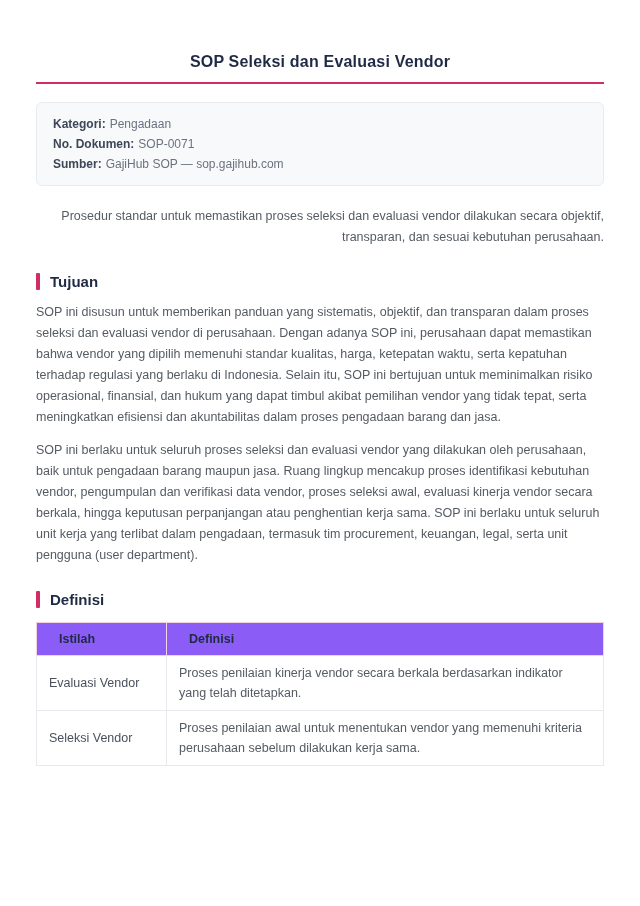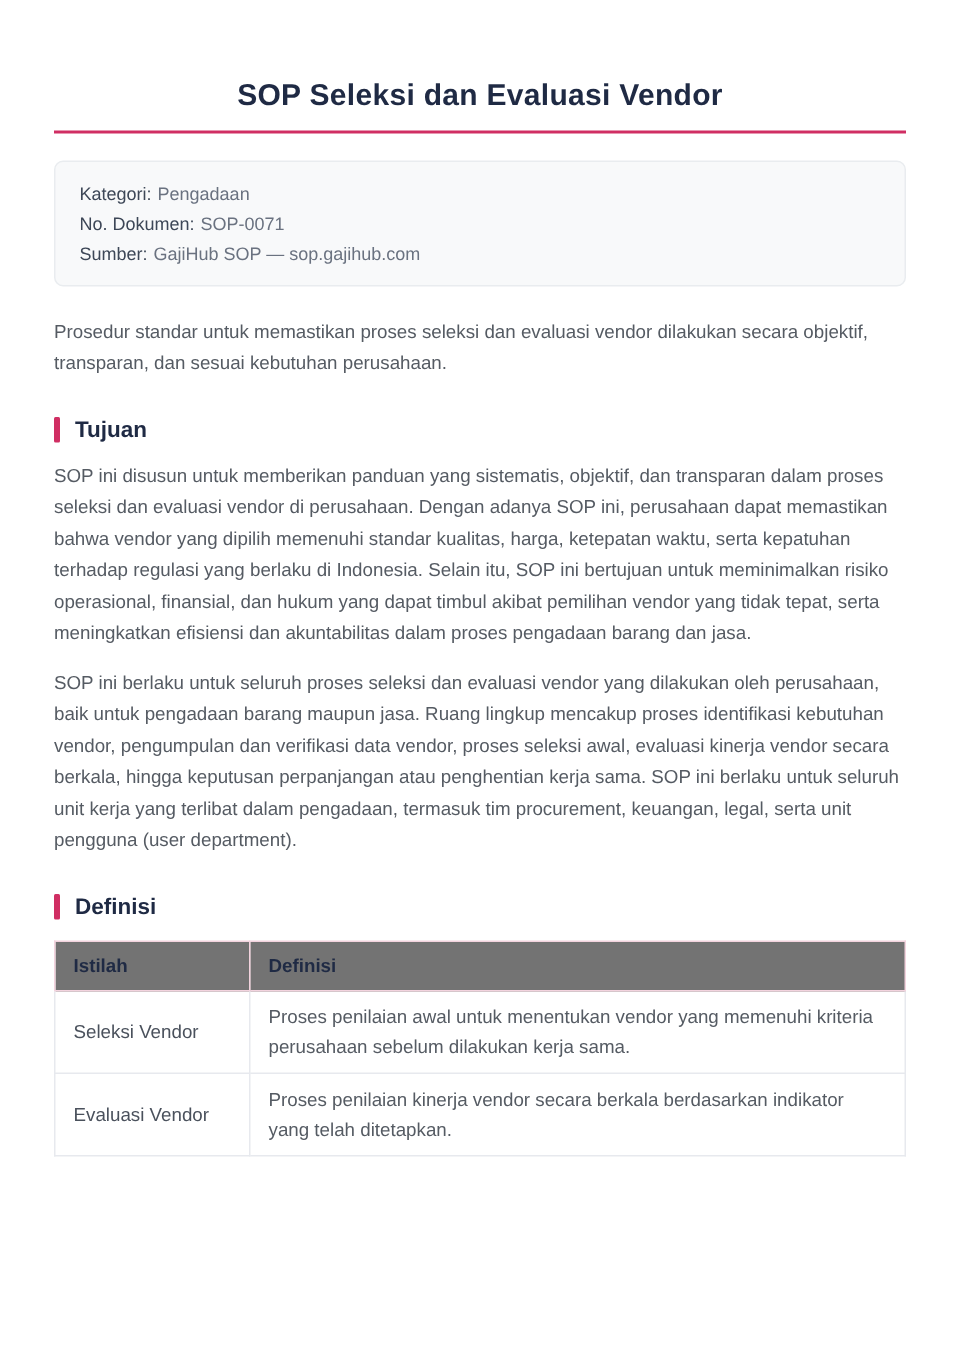--- a/index.html
+++ b/index.html
@@ -11,51 +11,51 @@
     font-family: "Liberation Sans", "DejaVu Sans", sans-serif;
     padding: 0 36px;
     overflow: hidden;
   }
 
   
   .doc-title {
     margin: 0;
     padding-top: 53px;
     text-align: center;
-    font-size: 20px;
+    font-size: 16px;
     font-weight: bold;
     color: #1f2a44;
     letter-spacing: 0.2px;
   }
   .title-rule {
     height: 2px;
     background: #d02e63;
     margin-top: 11px;
   }
 
   
   .meta-box {
     margin-top: 18px;
     background: #f8f9fa;
     border: 1px solid #e9ecef;
     border-radius: 6px;
     padding: 11px 16px;
   }
   .meta-row { font-size: 12px; line-height: 20px; }
-  .meta-label { font-weight: normal; color: #3d4757; margin-right: 4px; }
+  .meta-label { font-weight: bold; color: #3d4757; margin-right: 4px; }
   .meta-value { color: #6a7280; }
 
   
   .body-text {
     font-size: 12.5px;
     line-height: 21px;
     color: #555b63;
     margin: 0;
   }
-  .intro { margin-top: 20px; }
+  .intro { margin-top: 20px; text-align: right; }
 
   
   .section-heading {
     display: flex;
     align-items: center;
     margin: 25px 0 0 0;
     font-size: 15px;
     font-weight: bold;
     color: #1f2a44;
   }
@@ -77,26 +77,26 @@
     table-layout: fixed;
   }
   .def-table col.c-term { width: 130px; }
   .def-table th, .def-table td {
     border: 1px solid #e7e9ee;
     text-align: left;
     vertical-align: middle;
     padding: 7px 12px;
   }
   .def-table th {
-    background: #737373;
+    background: #8b5cf6;
     border-color: #f3d3de;
     color: #1f2a44;
     font-size: 12.5px;
     font-weight: bold;
-    padding: 9px 12px;
+    padding: 9px 22px;
   }
   .def-table td {
     font-size: 12.5px;
     line-height: 20px;
     color: #555b63;
   }
   .def-table td.term-cell { color: #4a515c; }
 </style>
 </head>
 <body>
@@ -144,24 +144,24 @@
           <col>
         </colgroup>
       <thead>
         <tr>
           <th>Istilah</th>
           <th>Definisi</th>
         </tr>
       </thead>
       <tbody>
         <tr>
+          <td class="term-cell">Evaluasi Vendor</td>
+          <td>Proses penilaian kinerja vendor secara berkala berdasarkan indikator yang telah ditetapkan.</td>
+        </tr>
+        <tr>
           <td class="term-cell">Seleksi Vendor</td>
           <td>Proses penilaian awal untuk menentukan vendor yang memenuhi kriteria perusahaan sebelum dilakukan kerja sama.</td>
-        </tr>
-        <tr>
-          <td class="term-cell">Evaluasi Vendor</td>
-          <td>Proses penilaian kinerja vendor secara berkala berdasarkan indikator yang telah ditetapkan.</td>
         </tr>
       </tbody>
     </table>
   </section>
 
 </div>
 
 </body></html>

